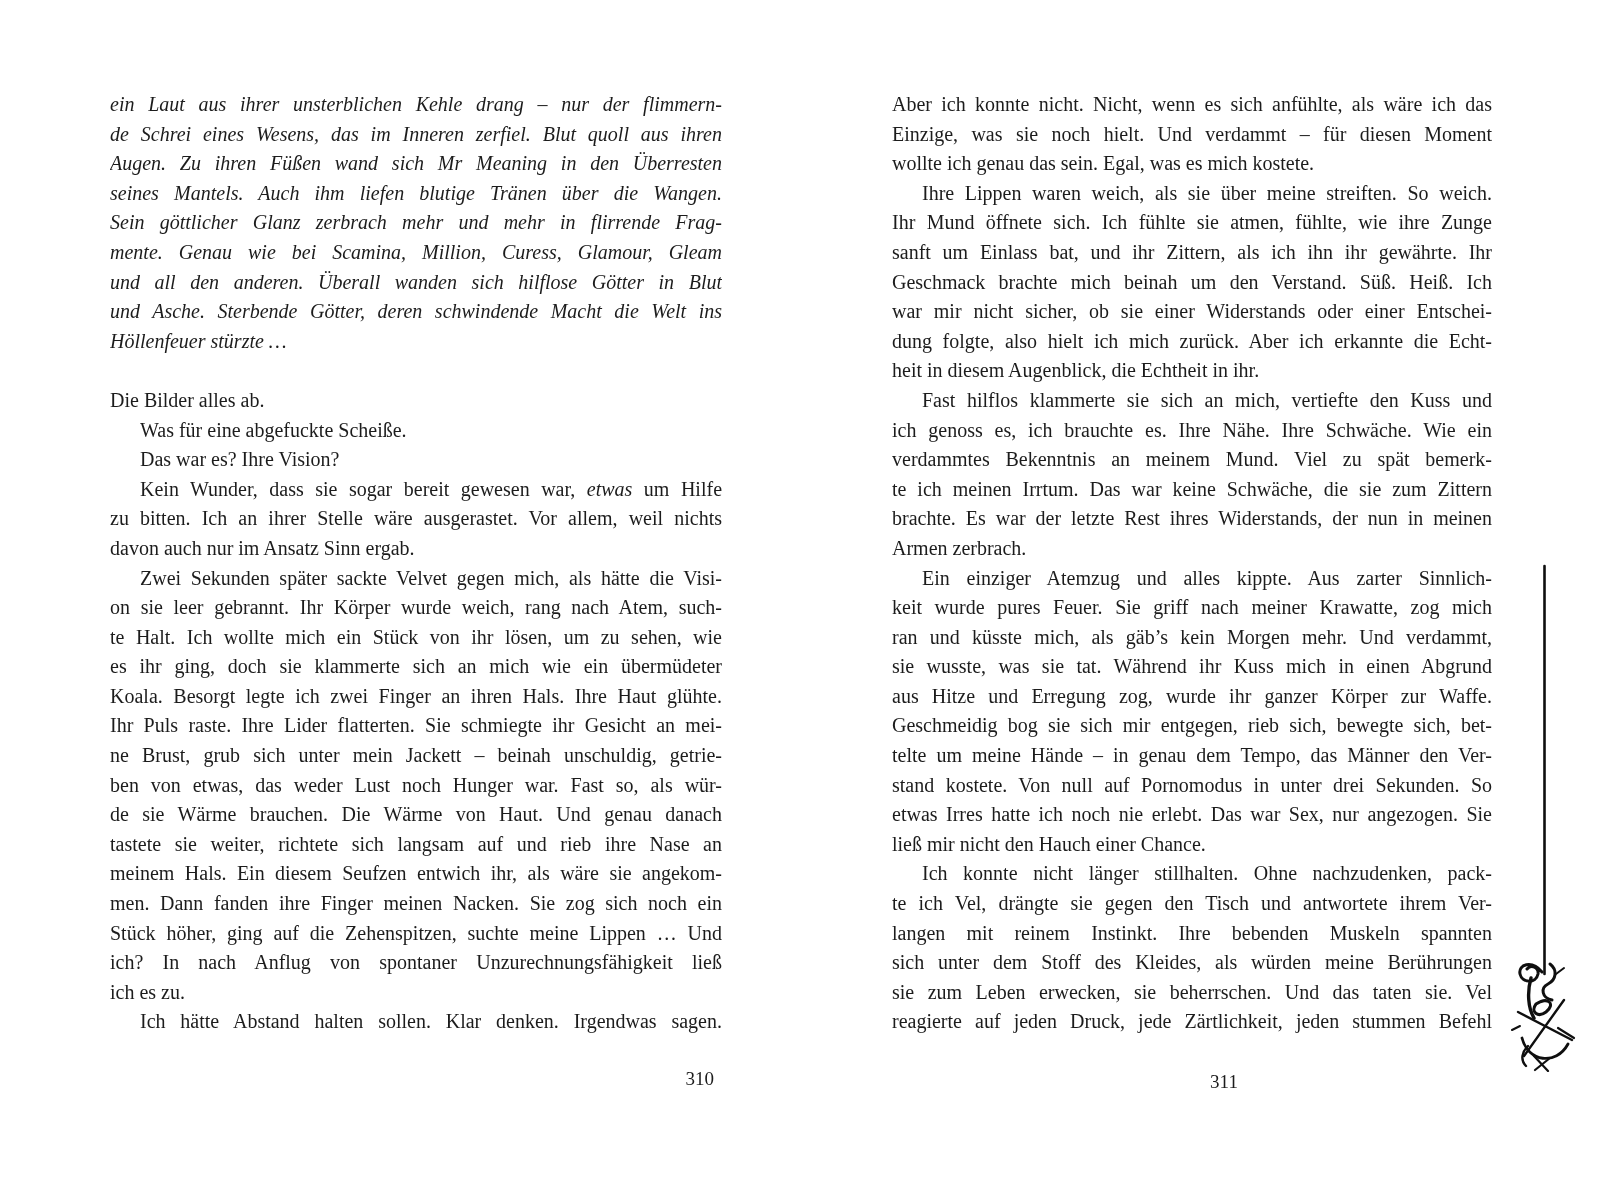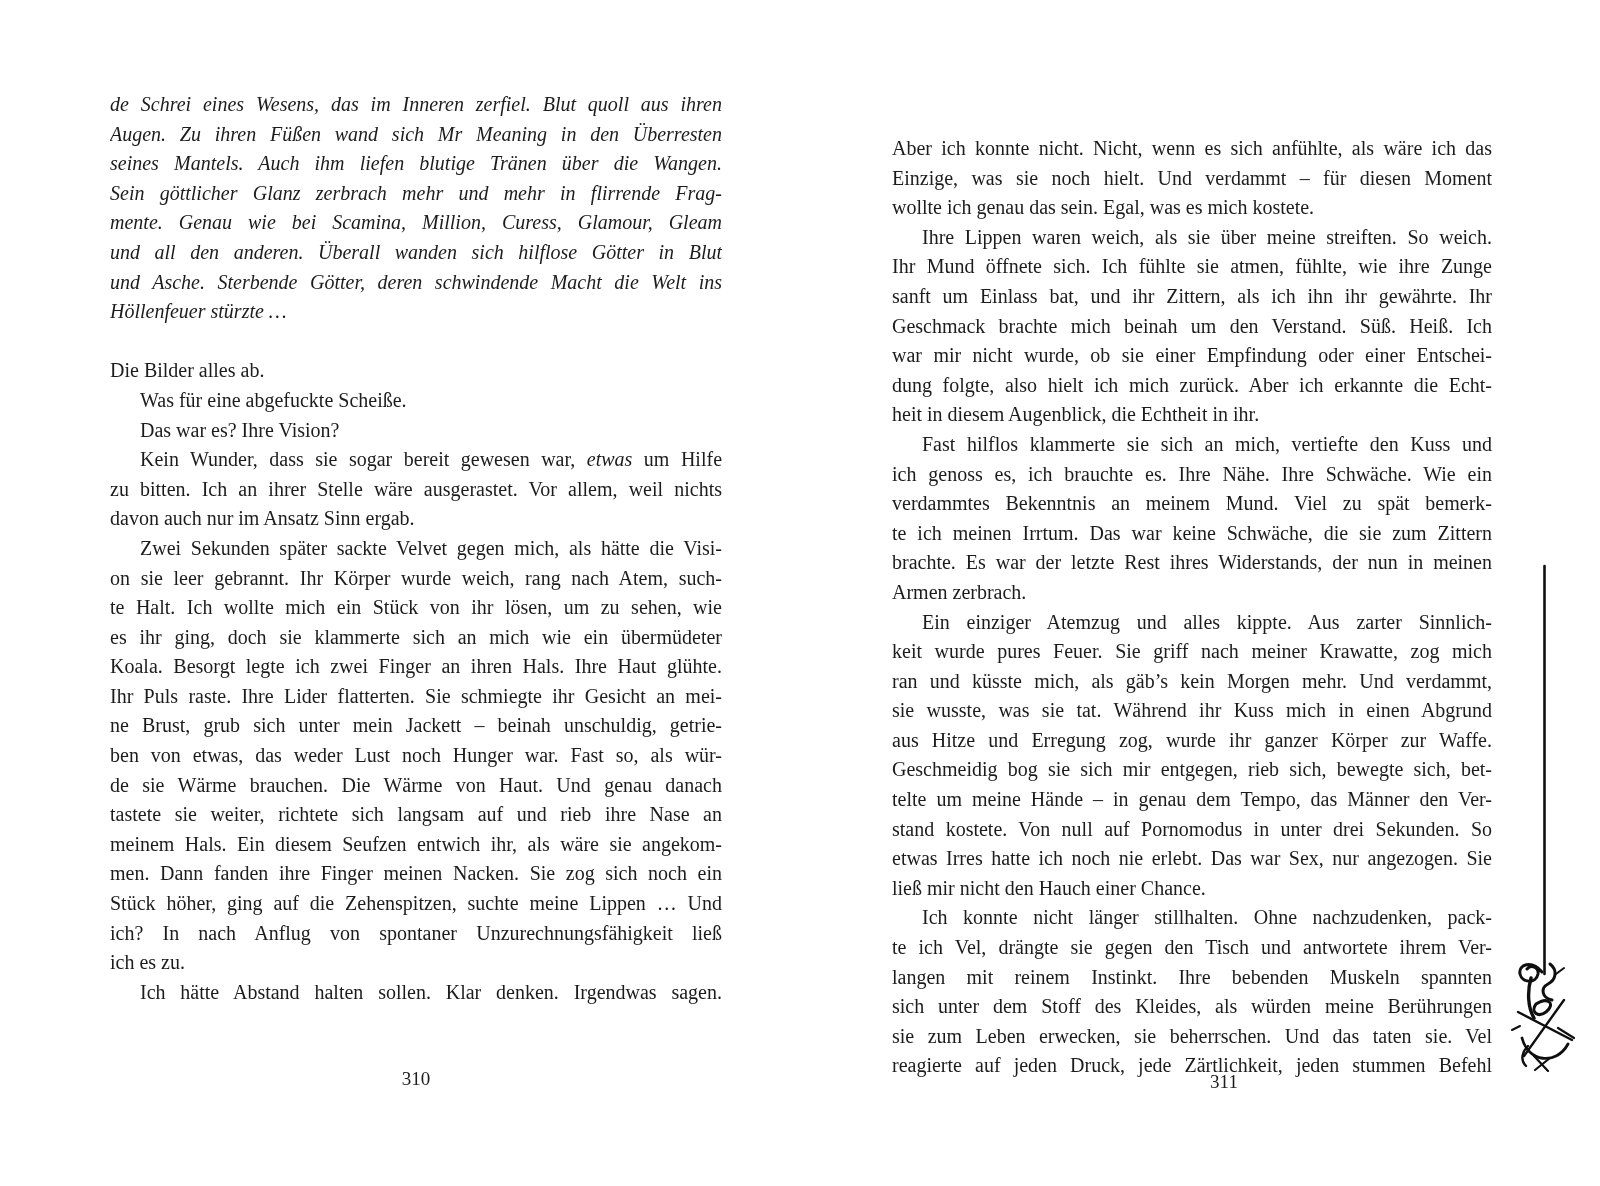--- a/index.html
+++ b/index.html
@@ -14,21 +14,21 @@
     background: #ffffff;
     overflow: hidden;
     font-family: "Liberation Serif", "DejaVu Serif", serif;
     color: #1c1c1c;
   }
   .column {
     position: absolute;
     top: 90px;
   }
   .column.left  { left: 110px; width: 612px; }
-  .column.right { left: 892px; width: 600px; margin-top: 44px; }
+  .column.right { left: 892px; width: 600px; }
 
   .line {
     height: 29.6px;
     line-height: 29.6px;
     font-size: 20px;
     text-align: justify;
     text-align-last: justify;
     overflow: hidden;
     white-space: normal;
   }
@@ -39,38 +39,39 @@
 
   .folio {
     position: absolute;
     top: 1064px;
     height: 30px;
     line-height: 30px;
     text-align: center;
     font-size: 19px;
     color: #1c1c1c;
   }
-  .folio.left  { left: 110px; width: 612px; }
+  .folio.left  { left: 102px; width: 612px; text-align: right; }
   .folio.right { left: 924px; width: 600px; top: 1067px; }
 
   .ornament {
     position: absolute;
     left: 1498px;
     top: 560px;
     width: 86px;
     height: 512px;
   }
   .ornament svg { display: block; }
 </style>
 </head>
 <body>
 
 <div class="spread">
 
   <div class="column left">
+      <div class="line italic">ein Laut aus ihrer unsterblichen Kehle drang – nur der flimmern-</div>
       <div class="line italic">de Schrei eines Wesens, das im Inneren zerfiel. Blut quoll aus ihren</div>
       <div class="line italic">Augen. Zu ihren Füßen wand sich Mr Meaning in den Überresten</div>
       <div class="line italic">seines Mantels. Auch ihm liefen blutige Tränen über die Wangen.</div>
       <div class="line italic">Sein göttlicher Glanz zerbrach mehr und mehr in flirrende Frag-</div>
       <div class="line italic">mente. Genau wie bei Scamina, Million, Curess, Glamour, Gleam</div>
       <div class="line italic">und all den anderen. Überall wanden sich hilflose Götter in Blut</div>
       <div class="line italic">und Asche. Sterbende Götter, deren schwindende Macht die Welt ins</div>
       <div class="line italic no-stretch">Höllenfeuer stürzte …</div>
       <div class="line blank"></div>
       <div class="line no-stretch">Die Bilder alles ab.</div>
@@ -98,21 +99,21 @@
     </div>
 
   <div class="column right">
       <div class="line">Aber ich konnte nicht. Nicht, wenn es sich anfühlte, als wäre ich das</div>
       <div class="line">Einzige, was sie noch hielt. Und verdammt – für diesen Moment</div>
       <div class="line no-stretch">wollte ich genau das sein. Egal, was es mich kostete.</div>
       <div class="line indent">Ihre Lippen waren weich, als sie über meine streiften. So weich.</div>
       <div class="line">Ihr Mund öffnete sich. Ich fühlte sie atmen, fühlte, wie ihre Zunge</div>
       <div class="line">sanft um Einlass bat, und ihr Zittern, als ich ihn ihr gewährte. Ihr</div>
       <div class="line">Geschmack brachte mich beinah um den Verstand. Süß. Heiß. Ich</div>
-      <div class="line">war mir nicht wurde, ob sie einer Empfindung oder einer Entschei-</div>
+      <div class="line">war mir nicht sicher, ob sie einer Widerstands oder einer Entschei-</div>
       <div class="line">dung folgte, also hielt ich mich zurück. Aber ich erkannte die Echt-</div>
       <div class="line no-stretch">heit in diesem Augenblick, die Echtheit in ihr.</div>
       <div class="line indent">Fast hilflos klammerte sie sich an mich, vertiefte den Kuss und</div>
       <div class="line">ich genoss es, ich brauchte es. Ihre Nähe. Ihre Schwäche. Wie ein</div>
       <div class="line">verdammtes Bekenntnis an meinem Mund. Viel zu spät bemerk-</div>
       <div class="line">te ich meinen Irrtum. Das war keine Schwäche, die sie zum Zittern</div>
       <div class="line">brachte. Es war der letzte Rest ihres Widerstands, der nun in meinen</div>
       <div class="line no-stretch">Armen zerbrach.</div>
       <div class="line indent">Ein einziger Atemzug und alles kippte. Aus zarter Sinnlich-</div>
       <div class="line">keit wurde pures Feuer. Sie griff nach meiner Krawatte, zog mich</div>

